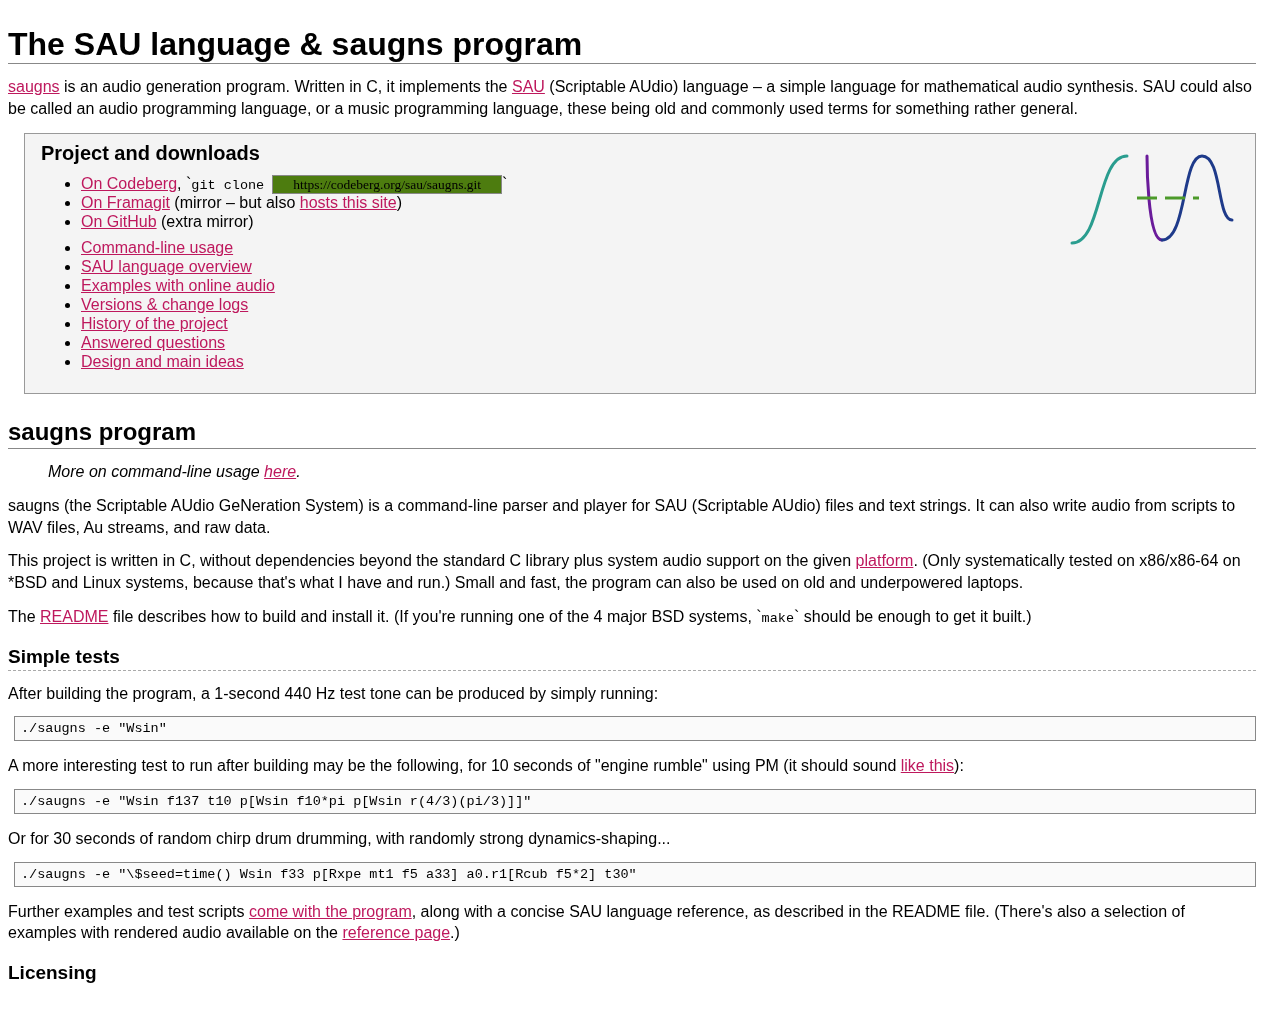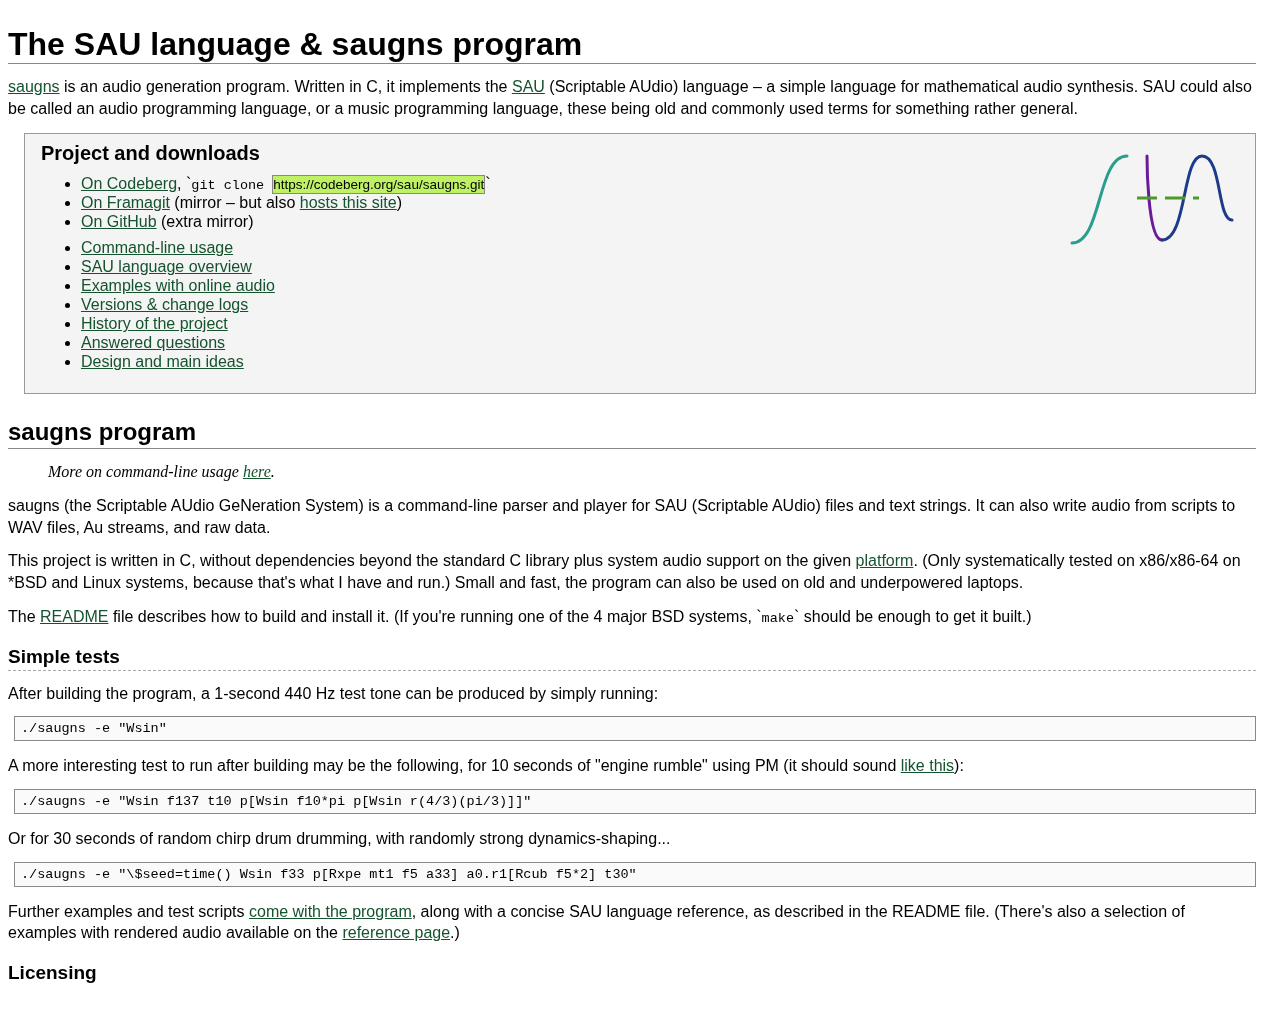--- a/index.html
+++ b/index.html
@@ -31,21 +31,21 @@
   h3.sub {
     font-size: 19px;
     font-weight: bold;
     margin: 18px 0 8px 0;
   }
   h3.dotted {
     border-bottom: 1px dashed #aaa;
     padding-bottom: 2px;
   }
   p { margin: 12px 0; line-height: 1.35; }
-  a { color: #14532d; text-decoration: underline; }
+  a { color: #be185d; text-decoration: underline; }
   .box {
     border: 1px solid #999;
     background: #f4f4f4;
     margin: 14px 0 14px 16px;
     padding: 0 16px 14px 16px;
     position: relative;
   }
   .box h3 {
     font-size: 20px;
     font-weight: bold;
@@ -61,30 +61,29 @@
     top: 14px;
     right: 18px;
     width: 170px;
     height: 100px;
   }
   code.inline {
     font-family: "Courier New", monospace;
     font-size: 13.5px;
   }
   .boxed-url {
-    font-family: Liberation Sans, sans-serif;
+    font-family: Liberation Serif, serif;
     font-size: 13.5px;
     border: 1px solid #888;
-    padding: 1px 0;
-    background: #bef264;
+    padding: 1px 20px;
+    background: #4d7c0f;
   }
   .blockquote {
     margin: 14px 0 14px 40px;
     font-style: italic;
-    font-family: Liberation Serif, serif;
   }
   pre.code {
     font-family: "Courier New", monospace;
     font-size: 13.5px;
     border: 1px solid #888;
     background: #fafafa;
     padding: 4px 6px;
     margin: 8px 0 14px 6px;
     white-space: pre;
     overflow-x: auto;

